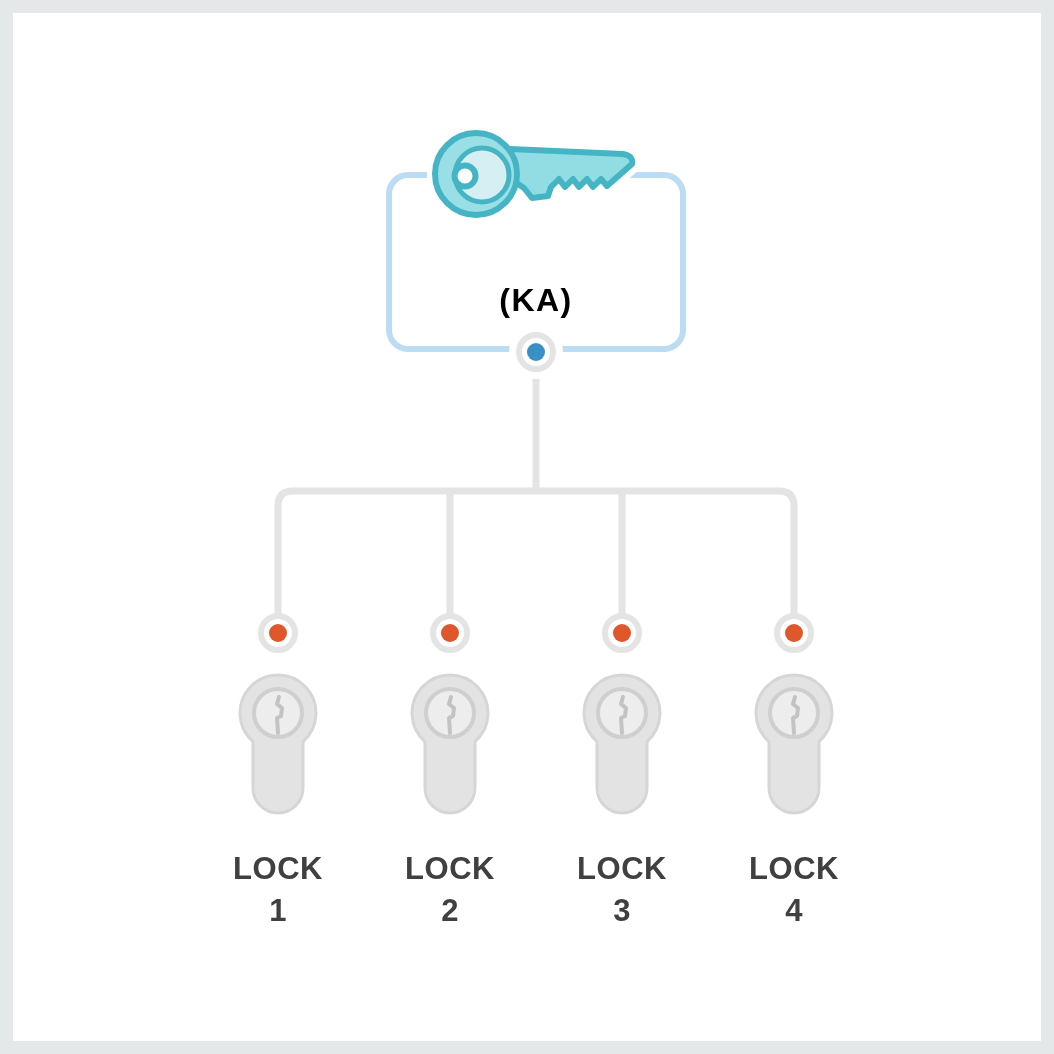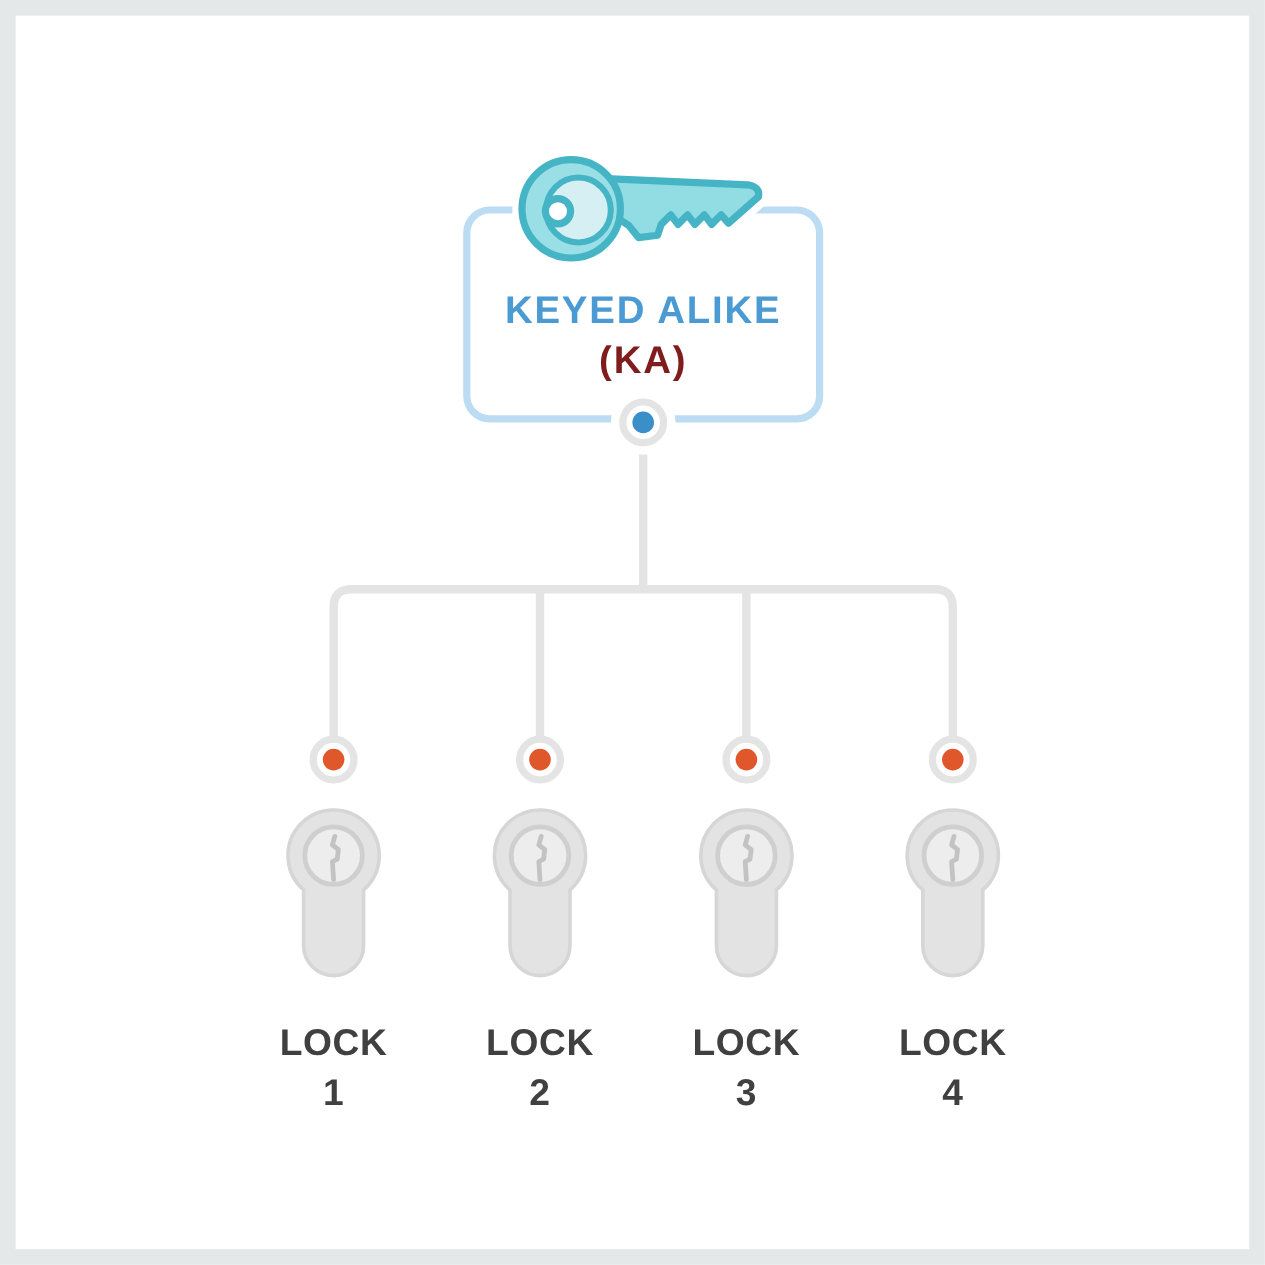--- a/index.html
+++ b/index.html
@@ -19,41 +19,40 @@
     box-sizing:border-box;
     border:6px solid #bcdcf3;border-radius:22px;
     display:flex;flex-direction:column;align-items:center;justify-content:flex-end;
     padding-bottom:24px;
   }
   .ka-title{
     color:#4a9bd3;font-weight:bold;font-size:32px;line-height:40px;
     letter-spacing:1.5px;text-align:center;white-space:nowrap;
   }
   .ka-sub{
-    color:#7f1d1d;font-weight:bold;font-size:32px;line-height:44px;
+    color:#000000;font-weight:bold;font-size:32px;line-height:44px;
     letter-spacing:1.5px;text-align:right;
   }
   .key-svg{position:absolute;left:427px;top:118px;}
   .tree-svg{position:absolute;left:0;top:0;}
   .lock-label{
     position:absolute;top:849px;width:150px;text-align:center;
     color:#404040;font-weight:bold;font-size:31px;line-height:40px;
     letter-spacing:0.5px;
   }
   .lock-label .num{display:block;line-height:43px;}
   .ll-1{left:203px;} .ll-2{left:375px;} .ll-3{left:547px;} .ll-4{left:719px;}
 </style>
 </head>
 <body>
 
 <div class="stage">
   <div class="canvas"></div>
 
   <div class="ka-box">
-    <div class="ka-title">KEYED ALIKE</div>
     <div class="ka-sub">(KA)</div>
   </div>
 
   <svg class="tree-svg" width="1054" height="1054" viewBox="0 0 1054 1054">
     <defs>
       <g id="branch-dot">
         <circle r="17" fill="#ffffff" stroke="#e4e4e4" stroke-width="6"></circle>
         <circle r="9" fill="#e0572b"></circle>
       </g>
       <g id="lock-cyl">

